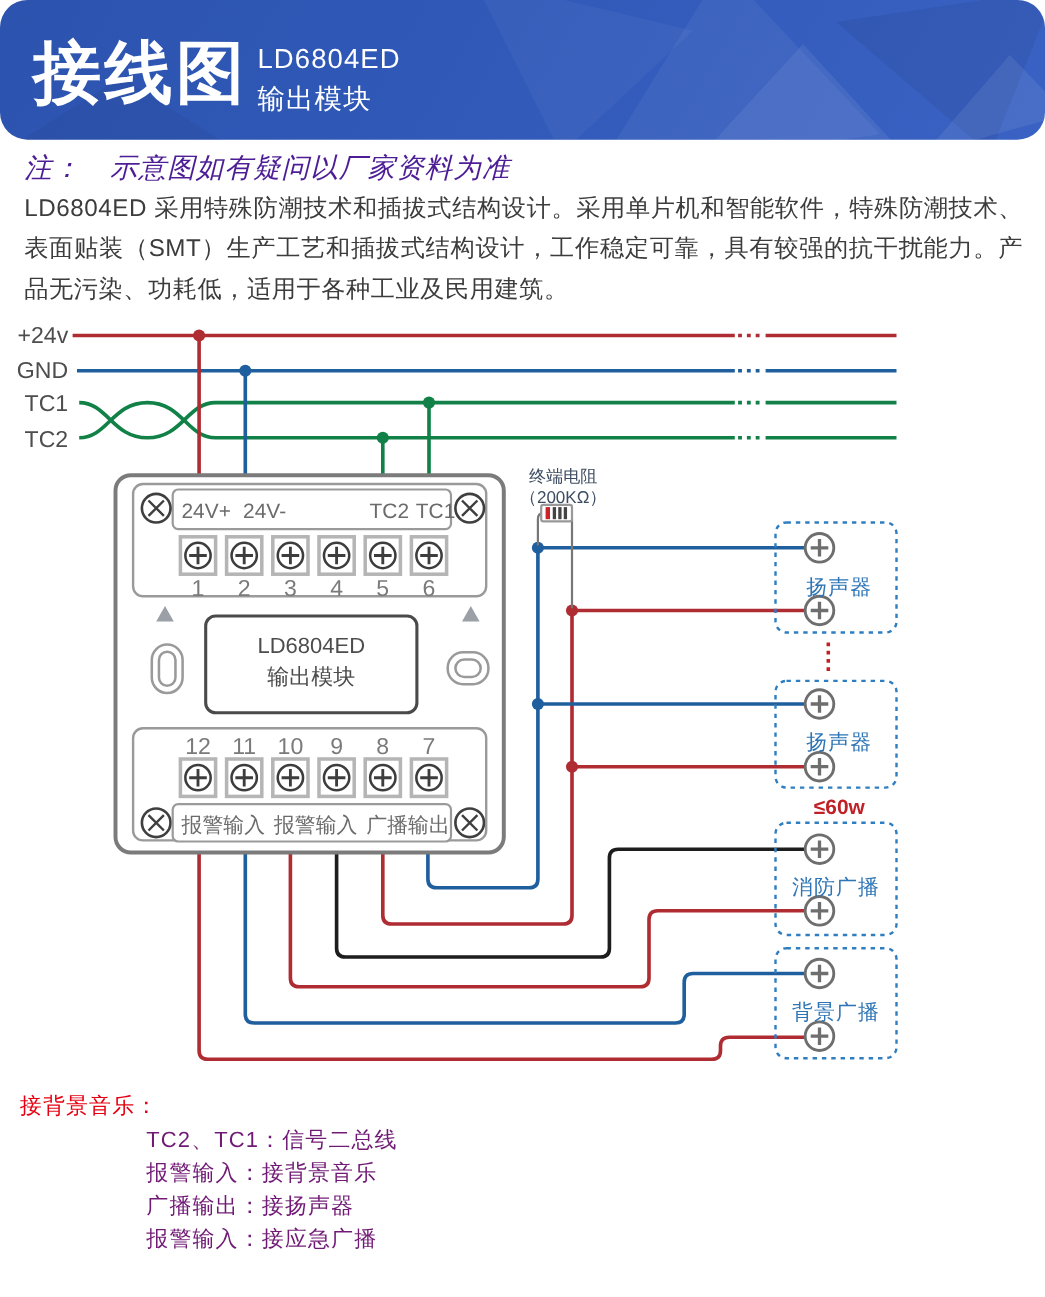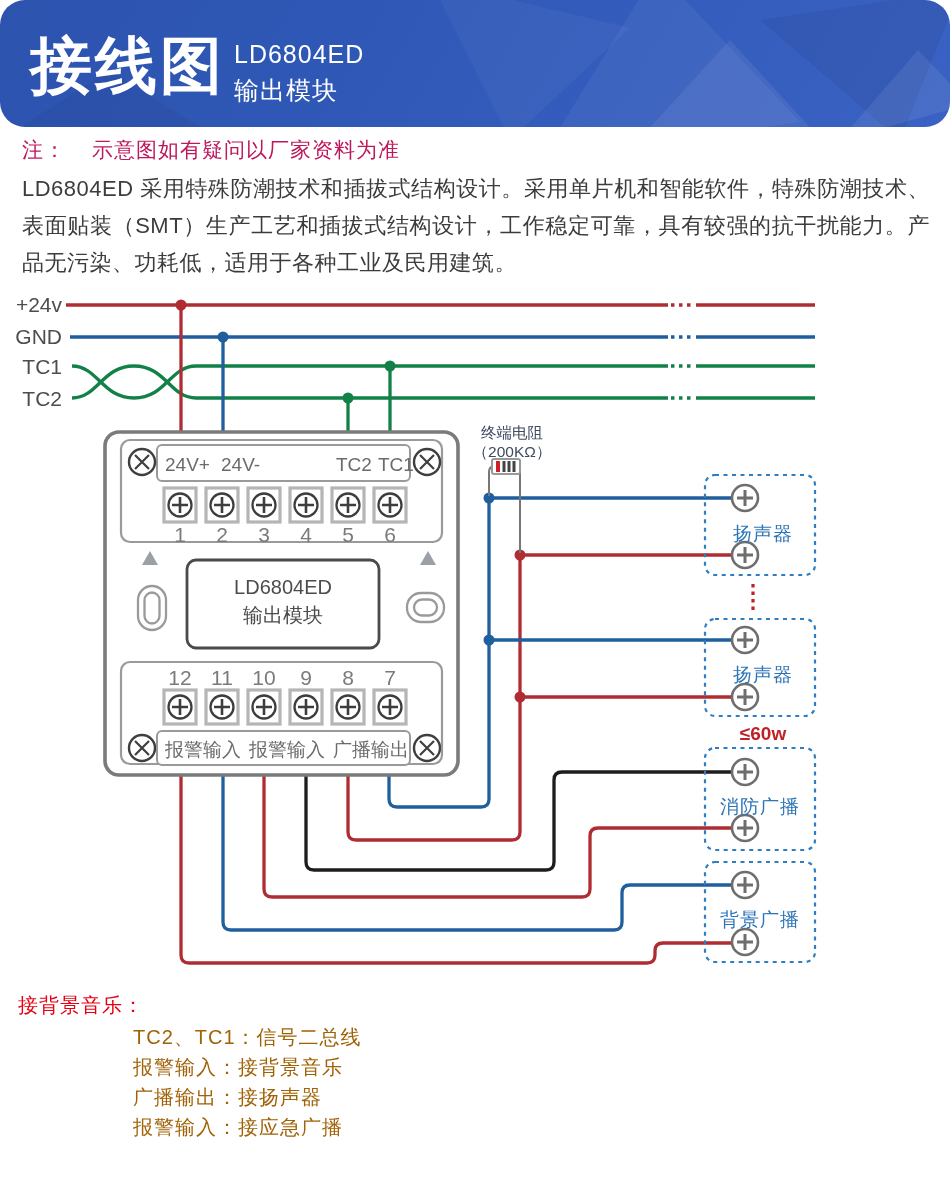--- a/index.html
+++ b/index.html
@@ -31,22 +31,23 @@
   .header-title {
     position:absolute; left:30px; top:24px; color:#ffffff;
     font-size:62px; font-weight:bold; letter-spacing:3px;
   }
   .header-sub {
     position:absolute; left:234px; top:36px; color:#ffffff;
     font-size:25px; line-height:36px; font-weight:500; letter-spacing:1px;
   }
   
   .note {
-    position:absolute; left:22px; top:136px; font-size:21px; color:#be185d;
+    position:absolute; left:22px; top:136px; font-size:25px; color:#4c1d95;
     letter-spacing:1px;
+    font-style:italic;
   }
   .note .note-prefix { margin-right:26px; }
   .description {
     position:absolute; left:22px; top:170px; width:908px;
     font-size:22px; line-height:37px; color:#3c3c3c;
     text-align:justify; letter-spacing:0.5px;
   }
   
   .diagram { position:absolute; left:0; top:290px; }
   .wire-red   { stroke:#b02c33; stroke-width:3.3; fill:none; }
@@ -75,21 +76,21 @@
   .power-note{ font-size:19px; fill:#c02127; text-anchor:middle; font-weight:bold; }
   .cont-dots { stroke:#c02127; stroke-width:3.2; stroke-dasharray:3.5 4; fill:none; }
   .tri       { fill:#9aa0a6; }
   .oval      { fill:#ffffff; stroke:#9a9a9a; stroke-width:2.3; }
   
   .legend-title {
     position:absolute; left:18px; top:992px; font-size:20px; color:#e60012;
     letter-spacing:1px;
   }
   .legend-items {
-    position:absolute; left:133px; top:1022px; font-size:20px; color:#a16207;
+    position:absolute; left:133px; top:1022px; font-size:20px; color:#701a75;
     letter-spacing:1px;
   }
   .legend-items div { height:30px; line-height:30px; }
 </style>
 </head>
 <body>
 
 <div class="header">
   <div class="facet f1"></div>
   <div class="facet f2"></div>

